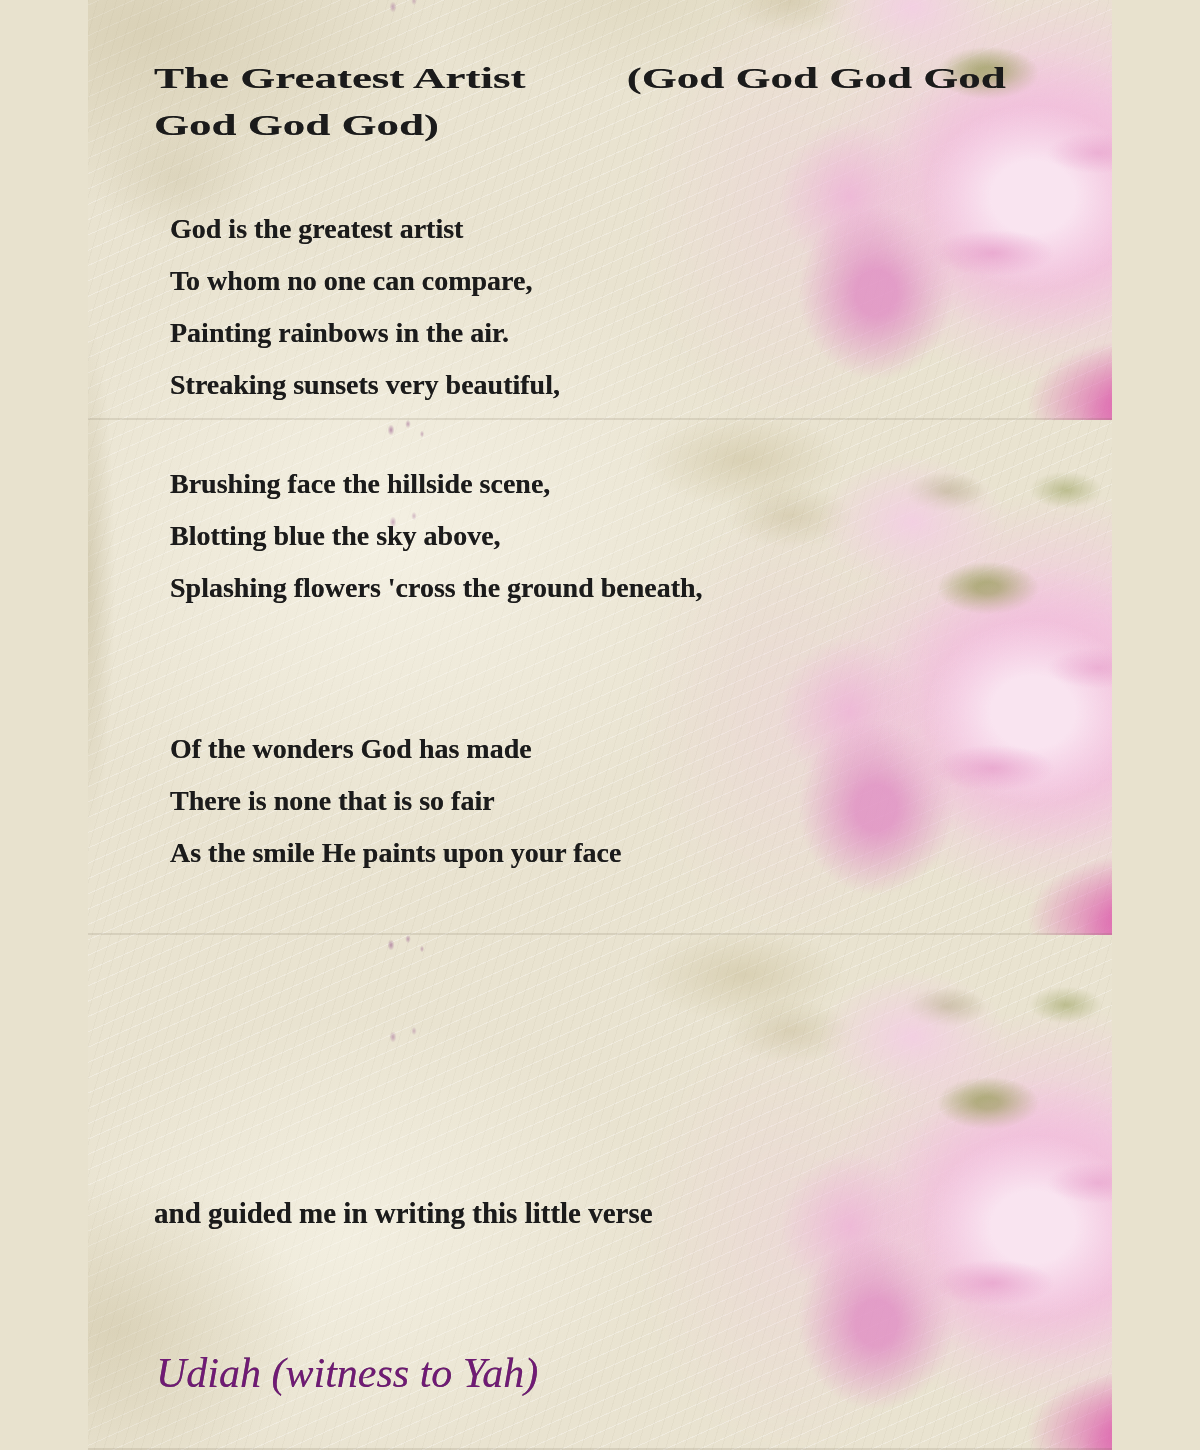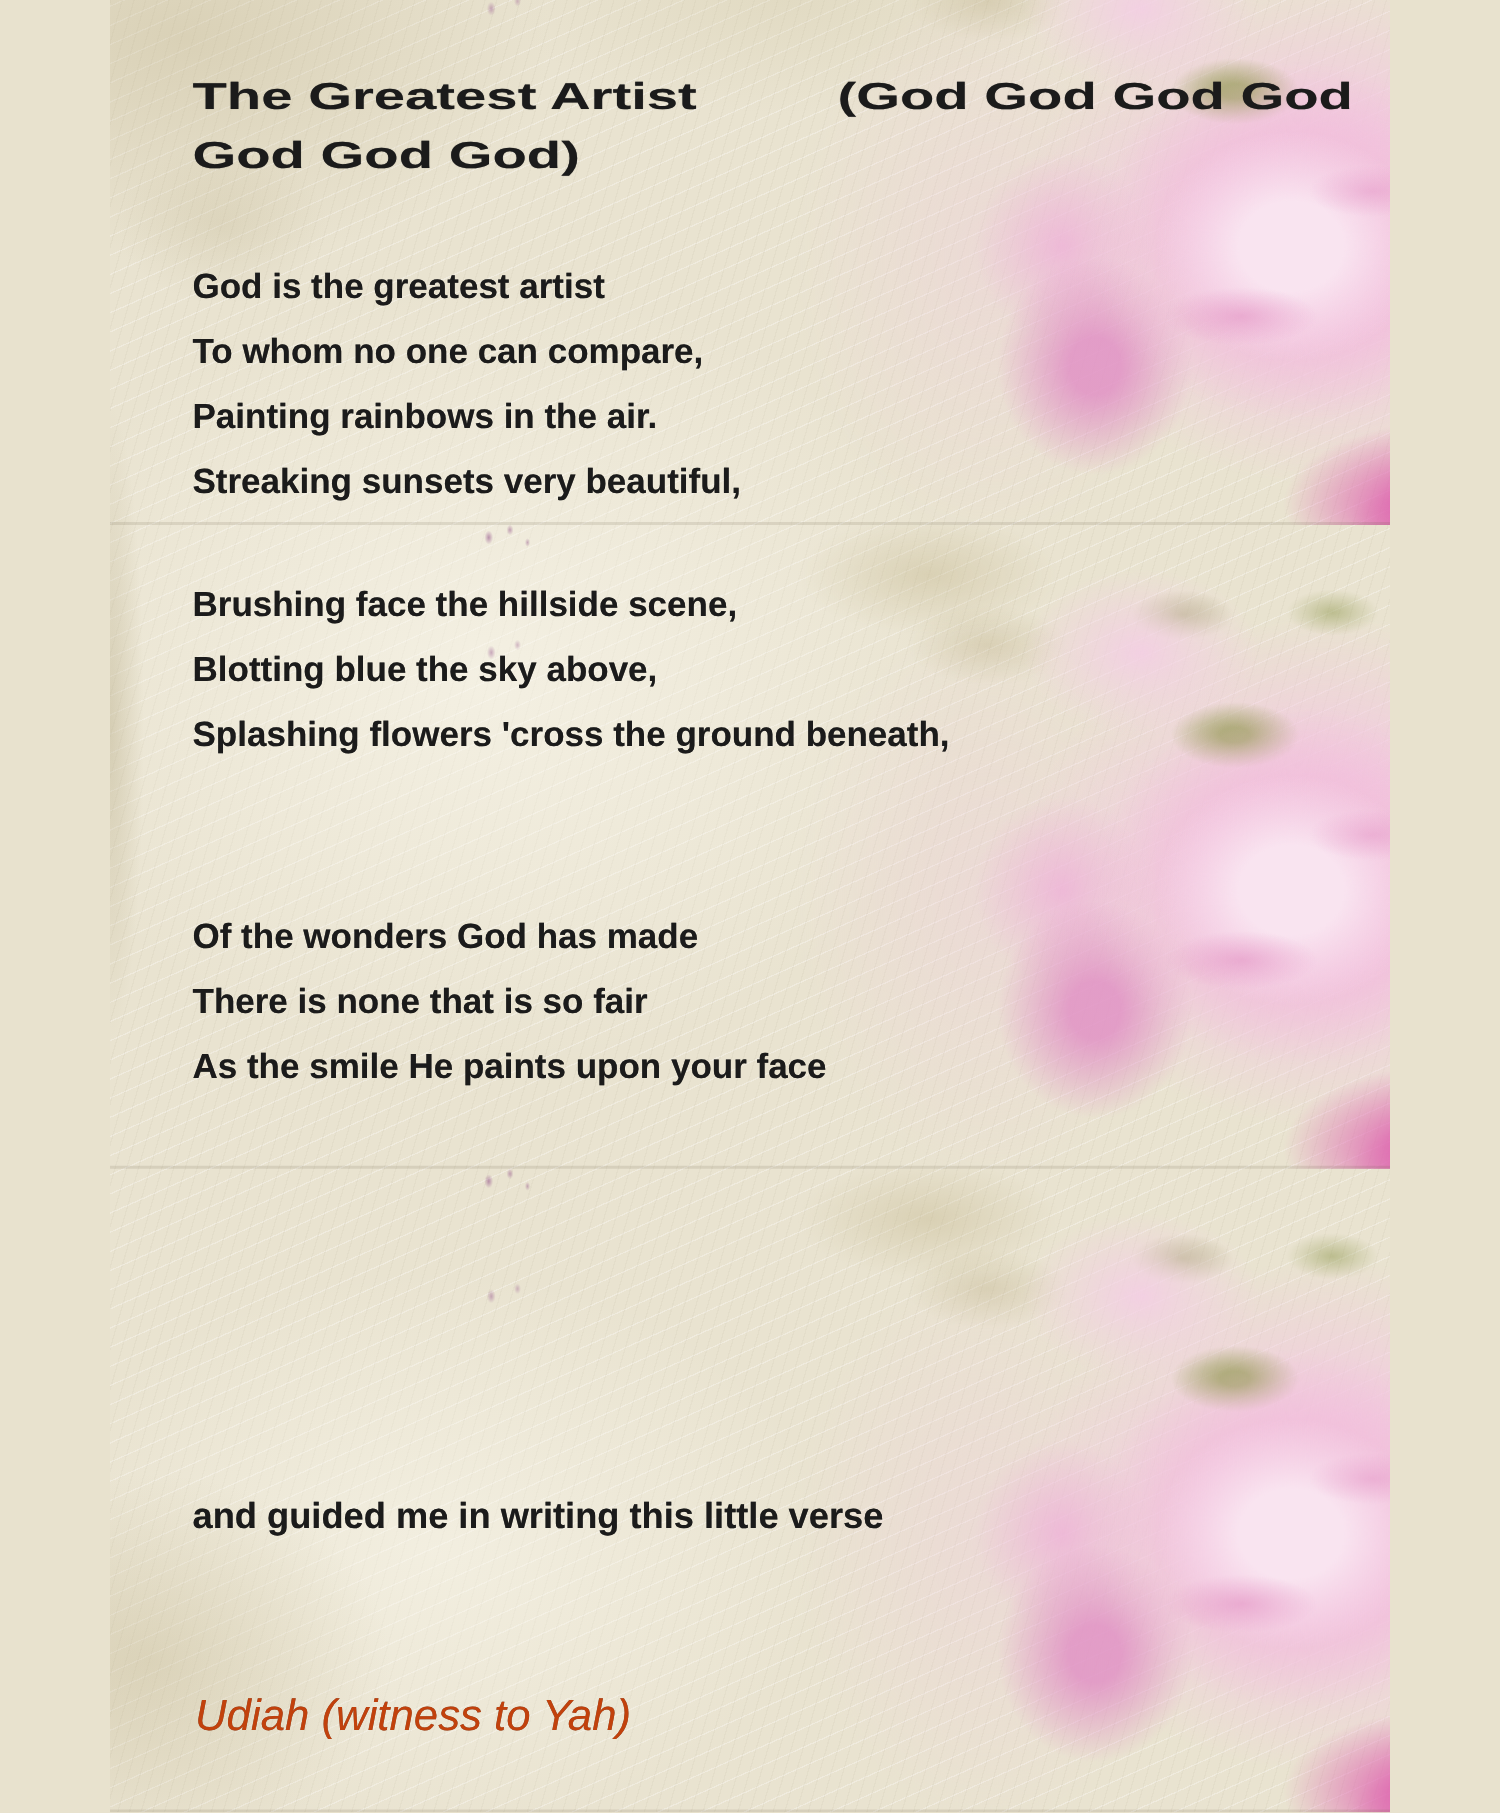--- a/index.html
+++ b/index.html
@@ -1,21 +1,21 @@
 <!DOCTYPE html>
 <html><head>
 <meta charset="utf-8">
 <style>
   html,body{margin:0;padding:0;background:#e8e2ce;}
   .page{
     position:relative;
     width:1024px;height:1450px;
     margin:0 auto;
     overflow:hidden;
-    font-family:Liberation Sans, sans-serif;
+    font-family:Liberation Serif, serif;
     color:#1b1b1b;
   }
   
   .bg-paper{
     position:absolute;inset:0;z-index:0;
     background-color:#e9e3d0;
     background-image:
       radial-gradient(420px 260px at 60px 30px,  rgba(188,175,135,.35), rgba(188,175,135,0) 70%),
       radial-gradient(320px 130px at 540px 0px,  rgba(198,188,148,.22), rgba(198,188,148,0) 70%),
       radial-gradient(120px 90px  at 90px 180px, rgba(180,168,128,.20), rgba(180,168,128,0) 70%),
@@ -66,31 +66,31 @@
   }
   
   .txt{position:absolute;z-index:2;text-shadow:0 0 .5px rgba(0,0,0,.55);}
   .title{
     left:66px;top:54px;
     font-size:30px;font-weight:bold;line-height:47px;
     transform:scaleX(1.5);transform-origin:0 0;
     margin:0;
   }
   .title .tline{display:block;white-space:pre;}
-  .stanza{left:66px;font-size:28px;font-weight:bold;line-height:52px;}
+  .stanza{left:82px;font-size:28px;font-weight:bold;line-height:52px;}
   .stanza .pline{white-space:pre;}
   .s1{top:203px;}
   .s2{top:458px;}
   .s3{top:723px;}
   .dedication{left:66px;top:1184px;font-size:29px;font-weight:bold;line-height:58px;}
   .dedication .pline{white-space:pre;}
   .author{
     left:68px;top:1349px;
-    font-size:35px;font-style:italic;font-weight:normal;line-height:48px;
-    white-space:pre;color:#c2410c;
+    font-size:42px;font-style:italic;font-weight:normal;line-height:48px;
+    white-space:pre;color:#701a75;
   }
 </style>
 </head>
 <body>
 
 <div class="page">
 
   <div class="bg-paper"></div>
   <div class="bg-flowers"></div>
 

